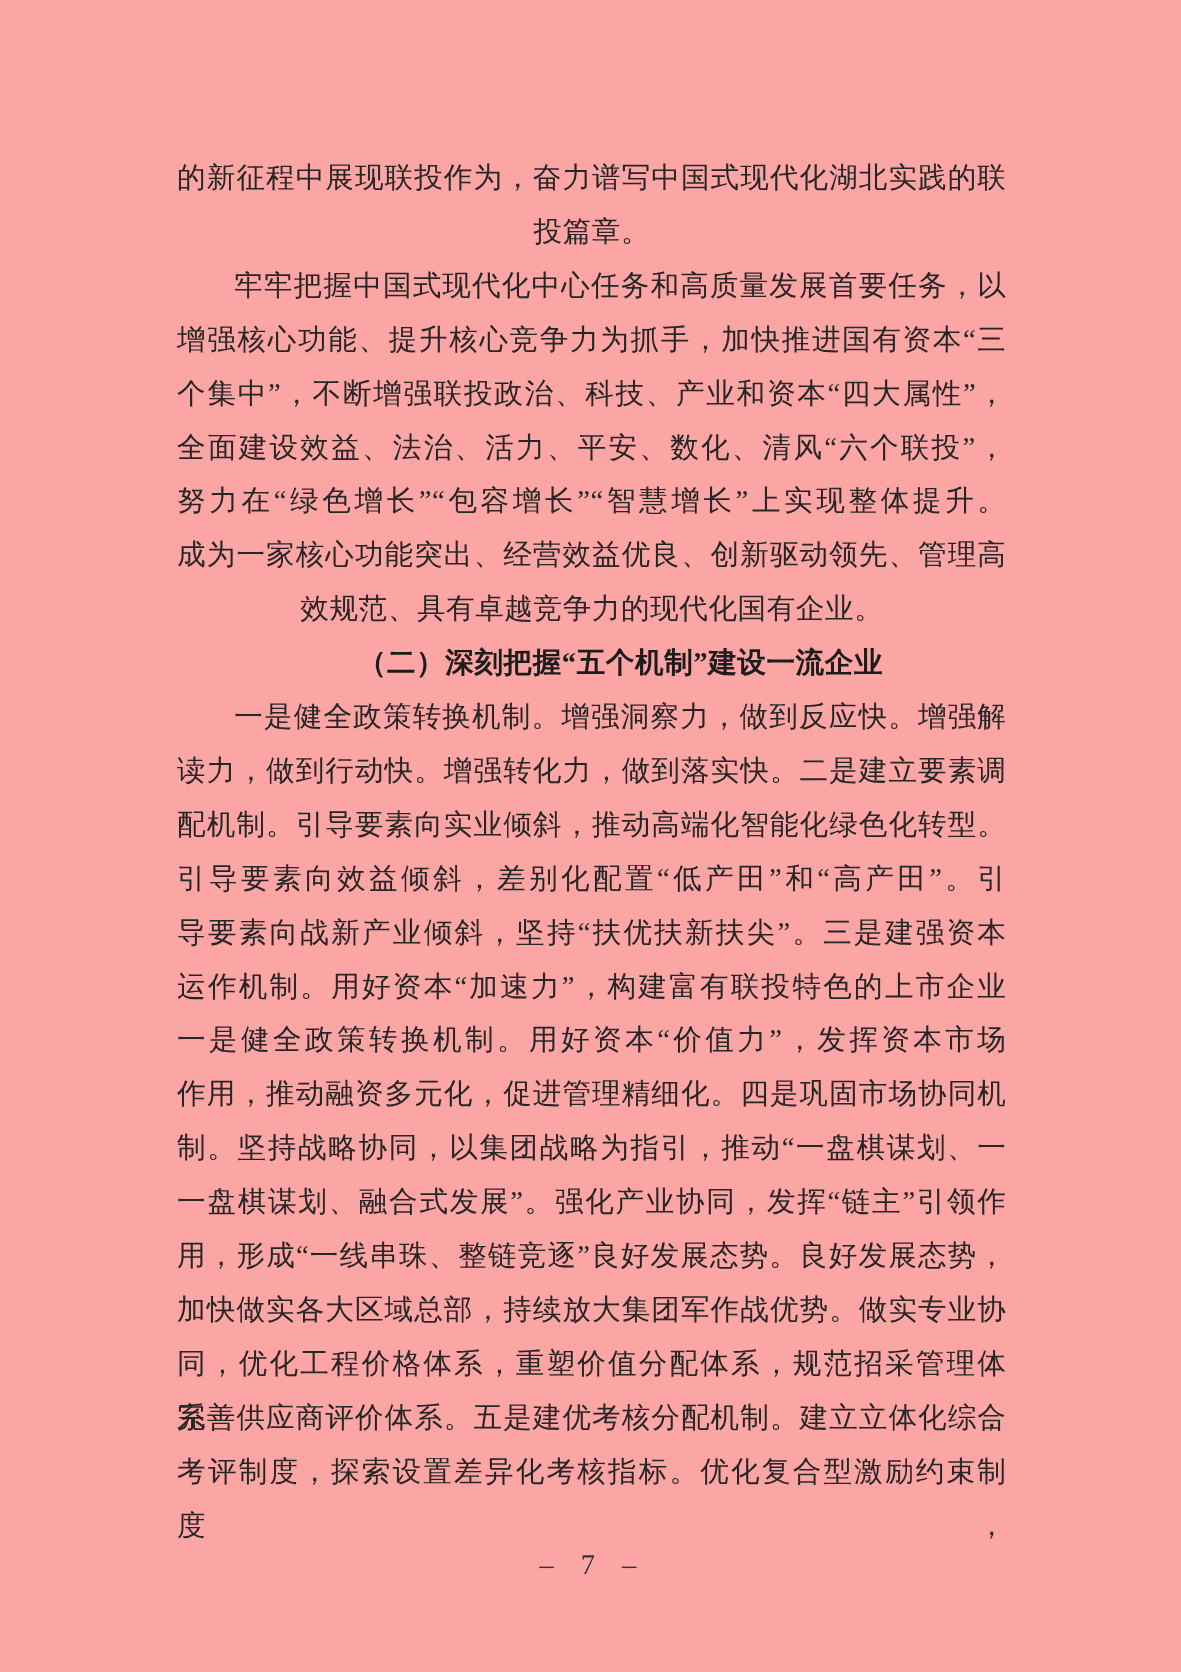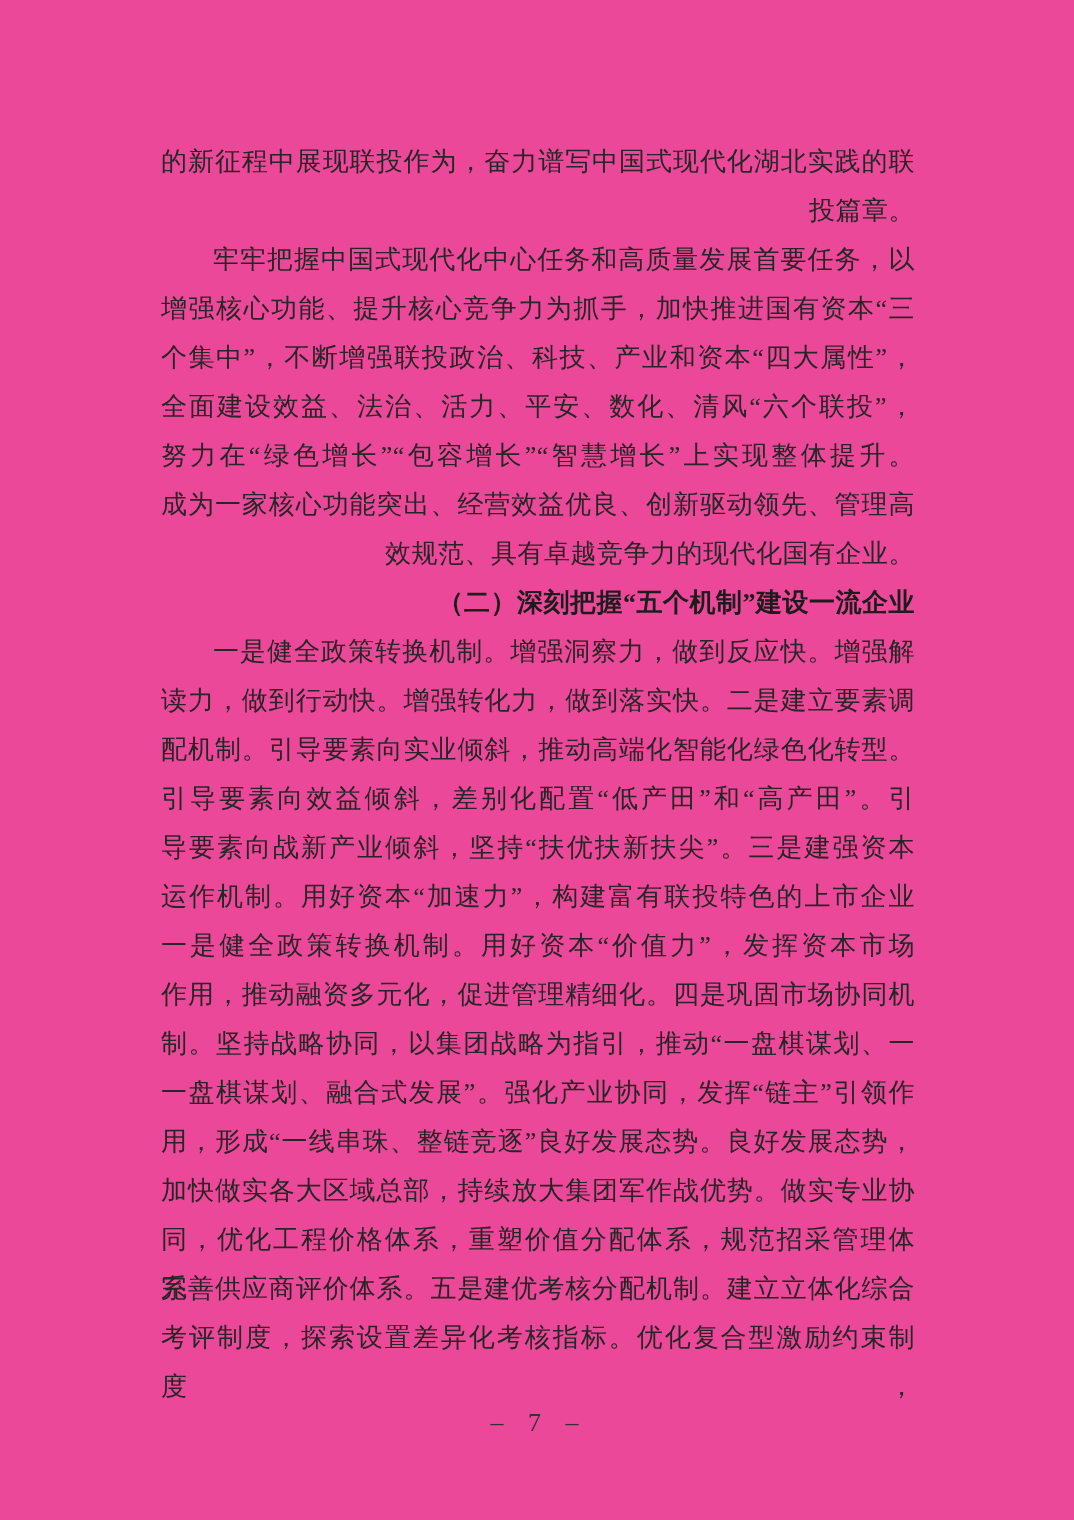--- a/index.html
+++ b/index.html
@@ -5,21 +5,21 @@
   html, body {
     margin: 0;
     padding: 0;
     background: #ffffff;
   }
   .page {
     position: relative;
     width: 1074px;
     height: 1520px;
     margin: 0 auto;
-    background: #ec4899;
+    background: #fca5a5;
     overflow: hidden;
     font-family: "Liberation Serif", "DejaVu Serif", serif;
     color: #222222;
   }
   .text-block {
     position: absolute;
     top: 137px;
     left: 161px;
     width: 754px;
   }
@@ -37,21 +37,21 @@
     text-align: justify;
     text-align-last: justify;
     text-justify: inter-character;
   }
   
   .line.indent {
     text-indent: 2em;
   }
   
   .line.end {
-    text-align: right;
+    text-align: center;
   }
   .line.heading {
     font-weight: bold;
     color: #1c1c1c;
     font-family: Liberation Serif, serif;
   }
   .footer {
     position: absolute;
     top: 1403px;
     left: 0;

